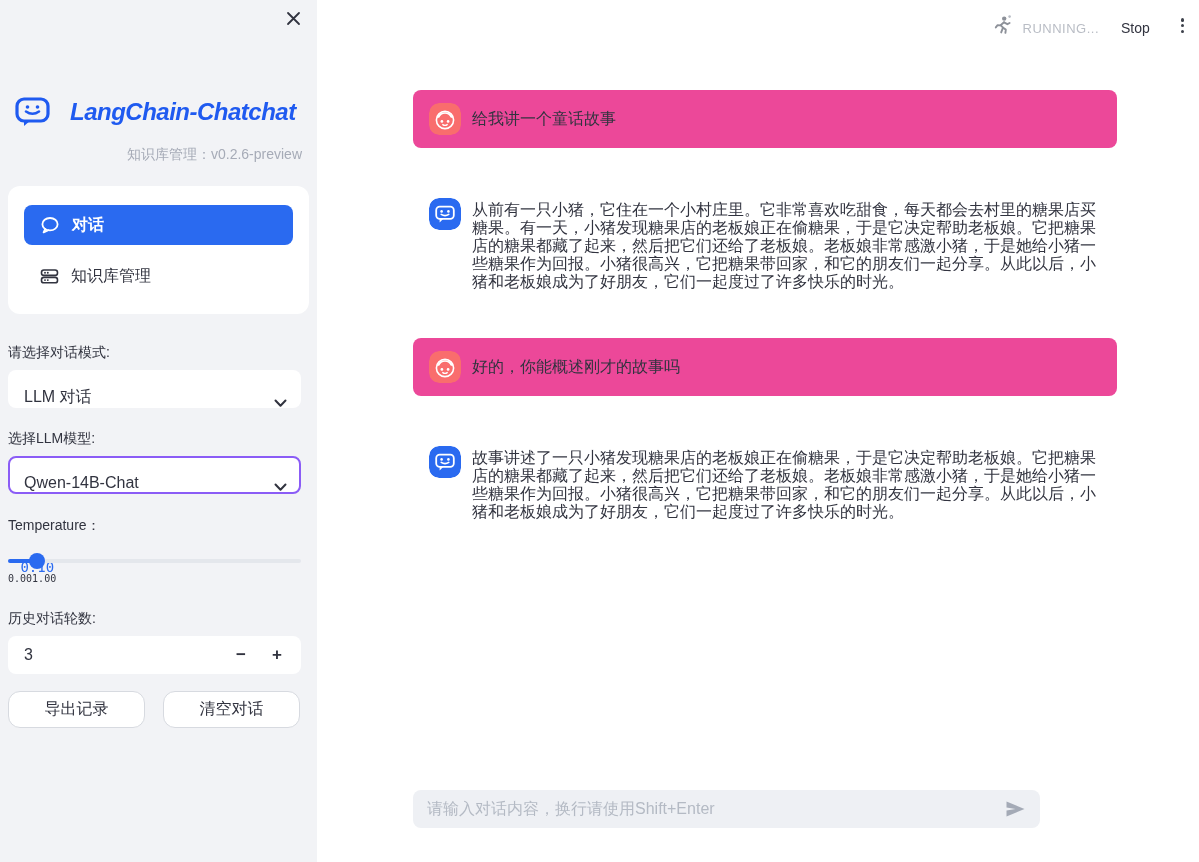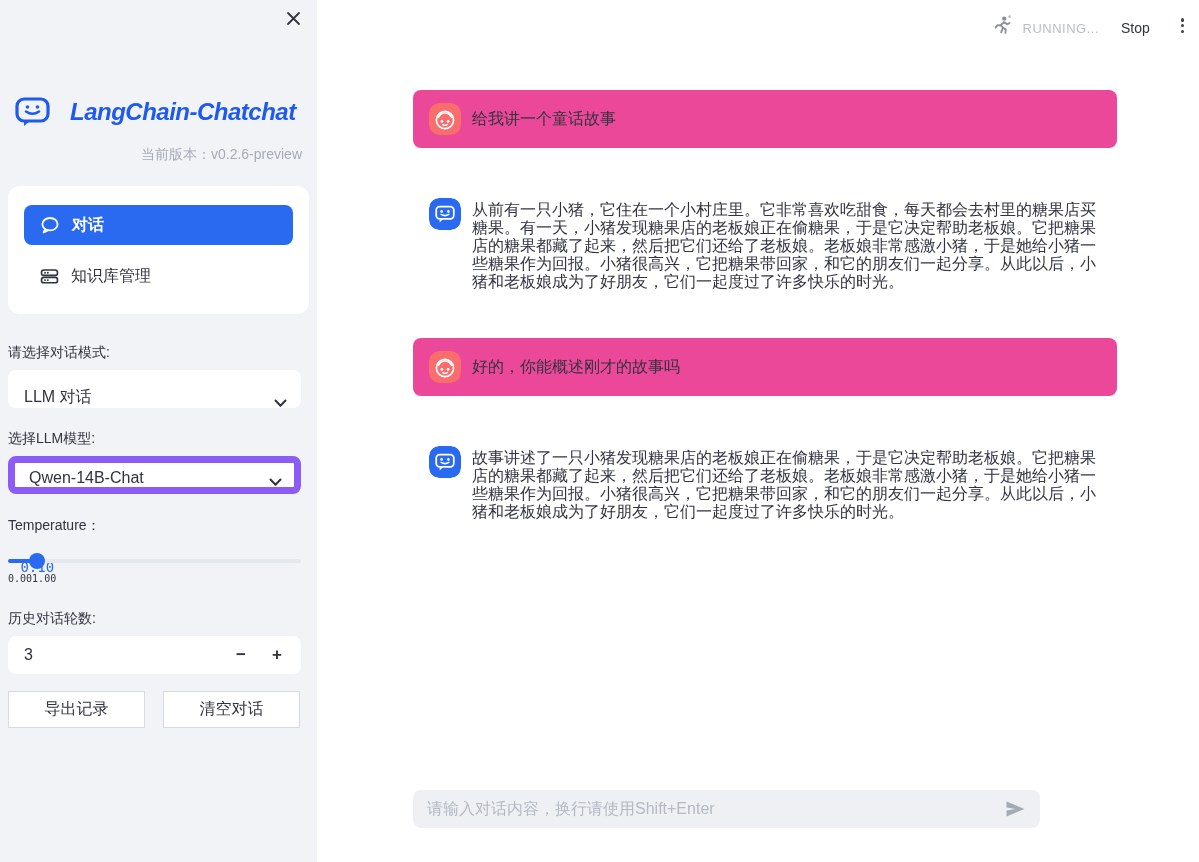--- a/index.html
+++ b/index.html
@@ -20,40 +20,40 @@
   .nav-card { margin:22px 8px 0 8px; background:#fff; border-radius:12px; padding:19px 16px 24px 16px; }
   .nav-active { display:flex; align-items:center; gap:12px; height:40px; background:#2a6af0;
     border-radius:8px; padding:0 16px; color:#fff; font-weight:bold; font-size:16px; cursor:pointer; }
   .nav-item { display:flex; align-items:center; gap:12px; height:28px; margin-top:17px;
     padding:0 16px; font-size:16px; color:#31333f; cursor:pointer; }
 
   .field-label { margin:30px 0 8px 8px; font-size:14px; color:#31333f; }
   .select-box { margin:0 8px; width:293px; height:38px; background:#fff; border-radius:8px;
     display:flex; align-items:flex-end; justify-content:space-between; padding:0 14px 0 16px;
     font-size:16px; cursor:pointer; }
-  .select-box.focused { border:7px solid #8b5cf6; padding:0 12px 0 14px; }
+  .select-box.focused { border:2px solid #8b5cf6; padding:0 12px 0 14px; }
 
   .slider-wrap { position:relative; margin:6px 8px 0 8px; width:293px; }
   .slider-value { position:absolute; top:0; left:10%; transform:translateX(-50%);
     font-family:"DejaVu Sans Mono", monospace; font-size:14px; color:#2a6af0; }
   .slider-track { position:relative; margin-top:24px; height:4px; background:#e4e7ec; border-radius:2px; }
   .slider-fill { position:absolute; left:0; top:0; height:4px; width:10%; background:#2a6af0; border-radius:2px; }
   .slider-thumb { position:absolute; left:10%; top:50%; transform:translate(-50%,-50%);
     width:16px; height:16px; border-radius:50%; background:#2a6af0; cursor:pointer; }
   .slider-minmax { display:flex; justify-content:flex-start; margin-top:10px;
     font-family:"DejaVu Sans Mono", monospace; font-size:10px; color:#31333f; }
 
   .number-input { margin:0 8px; width:293px; height:38px; background:#fff; border-radius:8px;
     display:flex; align-items:center; padding:0 6px 0 16px; font-size:16px; }
   .number-val { flex:1; }
   .step-btn { width:36px; height:32px; display:flex; align-items:center; justify-content:center;
     font-size:17px; font-weight:bold; color:#31333f; cursor:pointer; border-radius:6px; }
 
   .btn-row { display:flex; gap:18px; margin:17px 8px 0 8px; }
-  .side-btn { width:137px; height:37px; background:#fff; border:1px solid #d7dae0; border-radius:0;
+  .side-btn { width:137px; height:37px; background:#fff; border:1px solid #d7dae0; border-radius:12px;
     display:flex; align-items:center; justify-content:center; font-size:16px; color:#31333f; cursor:pointer; }
 
   
   .main { position:relative; flex:1; background:#fff; }
   .toolbar { position:absolute; top:0; right:0; height:36px; display:flex; align-items:flex-end;
     padding-right:12px; }
   .runner { width:22px; height:22px; margin-right:9px; }
   .status-text { font-size:13px; color:#b9bdc5; letter-spacing:0.5px; margin-right:22px; }
   .stop-btn { font-size:14px; font-weight:500; color:#31333f; cursor:pointer; margin-right:28px; }
   .menu-dots { display:flex; flex-direction:column; gap:2.5px; cursor:pointer; padding:3px; }
@@ -95,21 +95,21 @@
         <rect x="3" y="4" width="31" height="22" rx="7" fill="none" stroke="#1f5af0" stroke-width="3.2"></rect>
         <path d="M10 25 L10 31 L17 25 Z" fill="#1f5af0"></path>
         <circle cx="13.5" cy="12" r="1.8" fill="#1f5af0"></circle>
         <circle cx="23.5" cy="12" r="1.8" fill="#1f5af0"></circle>
         <path d="M12 16.5 Q18.5 21 25 16.5" fill="none" stroke="#1f5af0" stroke-width="2.6" stroke-linecap="round"></path>
       </svg>
       <span class="logo-text">LangChain-Chatchat</span>
     </div>
 
     <div class="version-row">
-      <span>当前版本：</span><span class="ver-val">v0.2.6-preview</span>
+      <span>知识库管理：</span><span class="ver-val">v0.2.6-preview</span>
     </div>
 
     <div class="nav-card">
       <div class="nav-active">
         <svg width="20" height="19" viewBox="0 0 20 19">
           <ellipse cx="10" cy="8.2" rx="7.6" ry="6.2" fill="none" stroke="#fff" stroke-width="1.8"></ellipse>
           <path d="M5.2 13 L3.6 16.4 L8.4 14.2" fill="none" stroke="#fff" stroke-width="1.8" stroke-linejoin="round" stroke-linecap="round"></path>
         </svg>
         <span>对话</span>
       </div>

